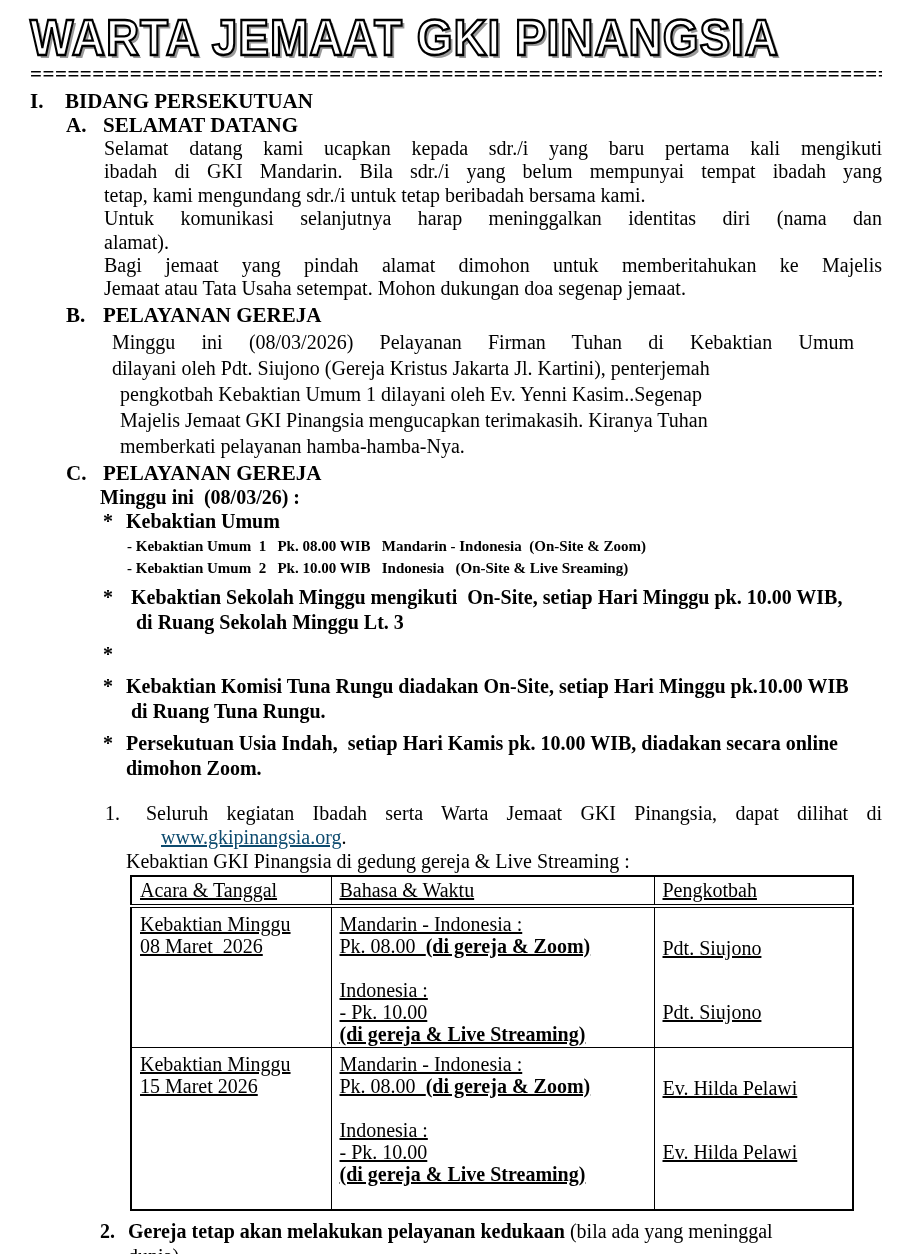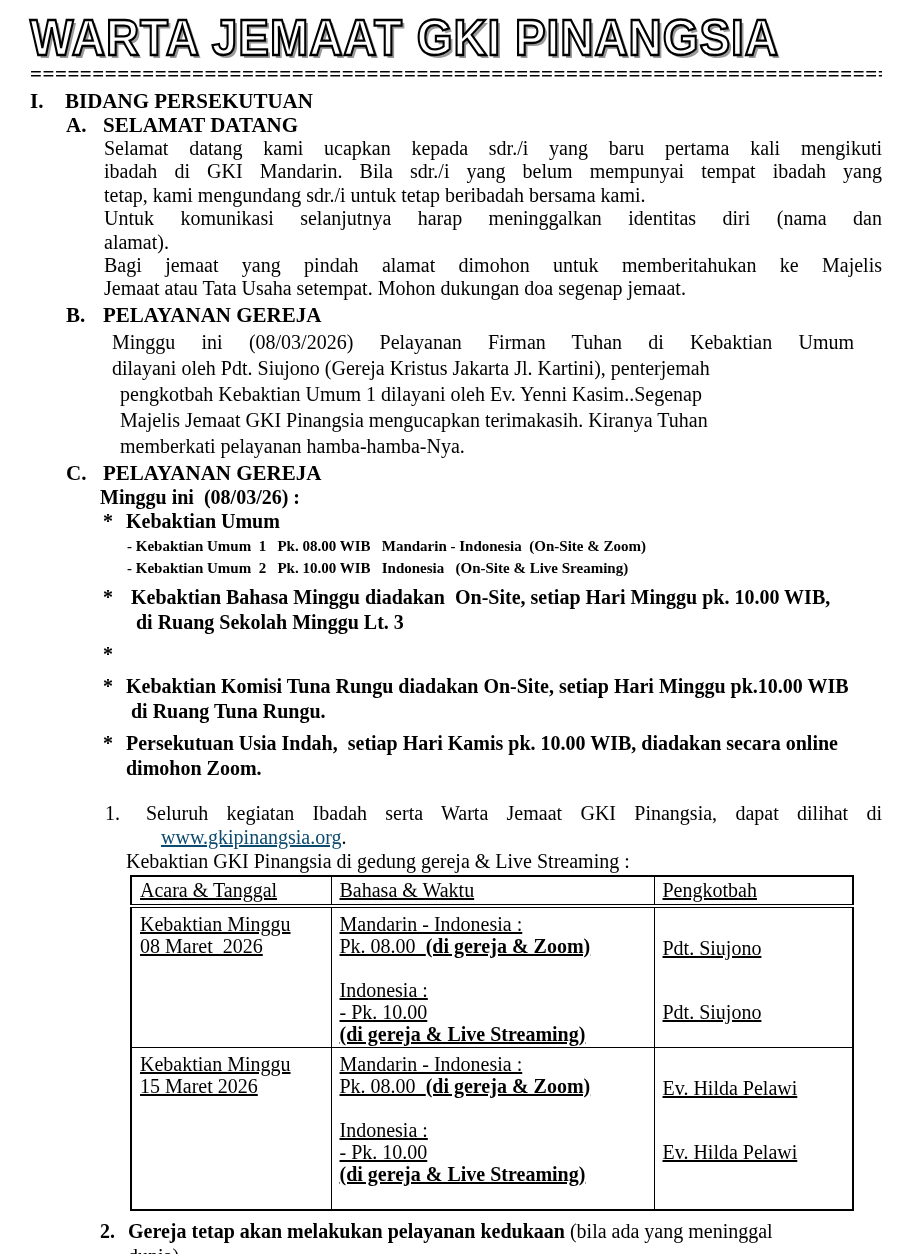--- a/index.html
+++ b/index.html
@@ -125,21 +125,21 @@
     <div class="staritem" style="margin-top:0;">
       <span class="star">*</span>
       <span>Kebaktian Umum</span>
     </div>
     <div class="subline">- Kebaktian Umum  1   Pk. 08.00 WIB   Mandarin - Indonesia  (On-Site &amp; Zoom)</div>
     <div class="subline">- Kebaktian Umum  2   Pk. 10.00 WIB   Indonesia   (On-Site &amp; Live Sreaming)</div>
 
     <div class="staritem">
       <span class="star">*</span>
       <div class="starlines">
-        <div> Kebaktian Bahasa Minggu diadakan  On-Site, setiap Hari Minggu pk. 10.00 WIB,</div>
+        <div> Kebaktian Sekolah Minggu mengikuti  On-Site, setiap Hari Minggu pk. 10.00 WIB,</div>
         <div>  di Ruang Sekolah Minggu Lt. 3</div>
       </div>
     </div>
     <div class="staritem">
       <span class="star">*</span>
     </div>
     <div class="staritem">
       <span class="star">*</span>
       <div class="starlines">
         <div>Kebaktian Komisi Tuna Rungu diadakan On-Site, setiap Hari Minggu pk.10.00 WIB</div>

